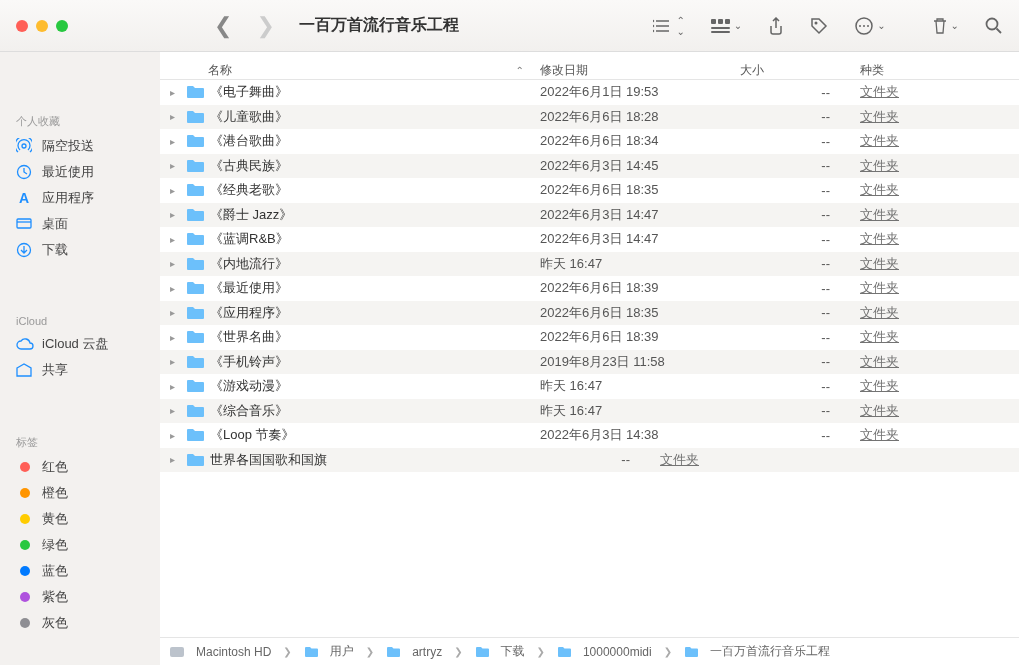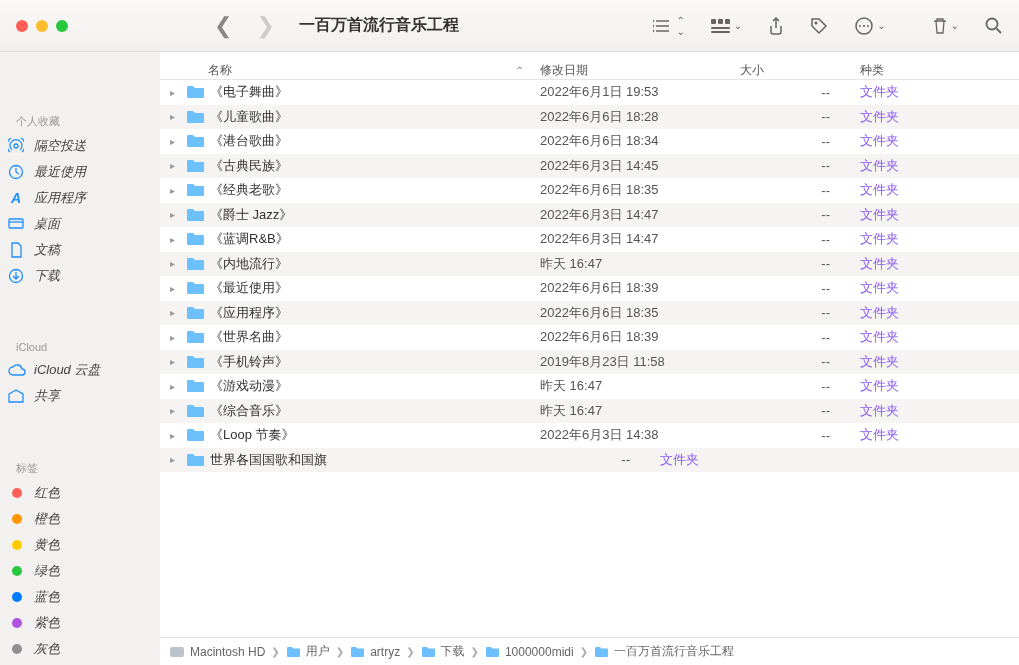--- a/index.html
+++ b/index.html
@@ -22,44 +22,44 @@
 
 .toolbar-right { margin-left: auto; display: flex; gap: 26px; align-items: center; color: #666; }
 .tool-ico { font-size: 18px; cursor: pointer; display:flex; align-items:center; gap:3px;}
 .tool-ico .chev { font-size: 10px; }
 
 .body { flex: 1; display: flex; overflow: hidden; }
 
 .sidebar { width: 160px; background: #f3f1ef; padding: 10px 0; overflow-y: auto; font-size: 13px; }
 .sb-section { margin-bottom: 12px; margin-top: 48px; }
 .sb-head { color: #999; font-size: 11px; padding: 4px 16px; }
-.sb-item { display: flex; align-items: center; gap: 8px; padding: 4px 8px; cursor: pointer; color: #444; font-style: italic; }
+.sb-item { display: flex; align-items: center; gap: 8px; padding: 4px 16px; cursor: pointer; color: #444; }
 .sb-item .ico { width: 18px; text-align: center; color: #1e8fff; font-size: 15px; }
 .sb-item.tag .ico { width: 10px; height: 10px; border-radius: 50%; margin: 0 4px; }
 
 .main { flex: 1; display: flex; flex-direction: column; }
 
 .columns { display: flex; align-items: flex-end; height: 28px; border-bottom: 1px solid #e5e5e5; font-size: 12px; color: #555; }
 .col-name { flex: 0 0 380px; padding-left: 48px; display:flex; align-items:center; justify-content:space-between; padding-right:16px;}
 .col-date { flex: 0 0 200px; }
 .col-size { flex: 0 0 120px; }
 .col-kind { flex: 1; }
 .sort-caret { font-size:10px; color:#777;}
 
 .files { flex: 1; overflow-y: auto; }
 .row { display: flex; align-items: center; height: 24.5px; font-size: 13px; }
 .row:nth-child(even) { background: #f5f4f2; }
 .cell-name { flex: 0 0 380px; display: flex; align-items: center; gap: 6px; padding-left: 10px; }
 .disclosure { color: #999; font-size: 10px; width: 10px; cursor:pointer;}
 .folder-ico { color: #59b2f9; font-size: 15px; width: 18px; }
 .cell-date { flex: 0 0 200px; color: #555; }
 .cell-size { flex: 0 0 120px; color: #555; text-align: right; padding-right: 30px; }
-.cell-kind { flex: 1; color: #8b5cf6; }
-
-.pathbar { height: 28px; border-top: 1px solid #e5e5e5; display: flex; align-items: center; gap: 6px; padding: 8px 10px; font-size: 12px; color: #666; }
+.cell-kind { flex: 1; color: #737373; text-decoration: underline; }
+
+.pathbar { height: 28px; border-top: 1px solid #e5e5e5; display: flex; align-items: center; gap: 12px; padding: 8px 10px; font-size: 12px; color: #666; }
 .pathbar .p-ico { color: #7aa8d8; font-size: 13px; }
 .pathbar .sep { color: #aaa; font-size: 10px; }
 .pathbar .seg { cursor:pointer; }
 
 .status { height: 22px; border-top: 1px solid #eee; text-align: center; font-size: 11px; color: #888; line-height: 22px; }
 
 svg { display:block; }
 </style>
 </head>
 <body>
@@ -174,28 +174,20 @@
             <span>应用程序</span>
           </div>
           <div class="sb-item">
             <span class="ico">
               <svg width="16" height="16" viewBox="0 0 16 16">
                 <rect x="1" y="3" width="14" height="9" rx="1" stroke="#1e8fff" stroke-width="1.3" fill="none"></rect>
                 <line x1="1" y1="6" x2="15" y2="6" stroke="#1e8fff" stroke-width="1.3"></line>
               </svg>
             </span>
             <span>桌面</span>
-          </div>
-          <div class="sb-item">
-            <span class="ico">
-              <svg width="16" height="16" viewBox="0 0 16 16">
-                <path d="M4 1h6l3 3v11H4z" stroke="#1e8fff" stroke-width="1.3" fill="none"></path>
-              </svg>
-            </span>
-            <span>文稿</span>
           </div>
           <div class="sb-item">
             <span class="ico">
               <svg width="16" height="16" viewBox="0 0 16 16">
                 <circle cx="8" cy="8" r="6.5" stroke="#1e8fff" stroke-width="1.3" fill="none"></circle>
                 <path d="M8 4v6m-3-2l3 3 3-3" stroke="#1e8fff" stroke-width="1.3" fill="none"></path>
               </svg>
             </span>
             <span>下载</span>
           </div>

